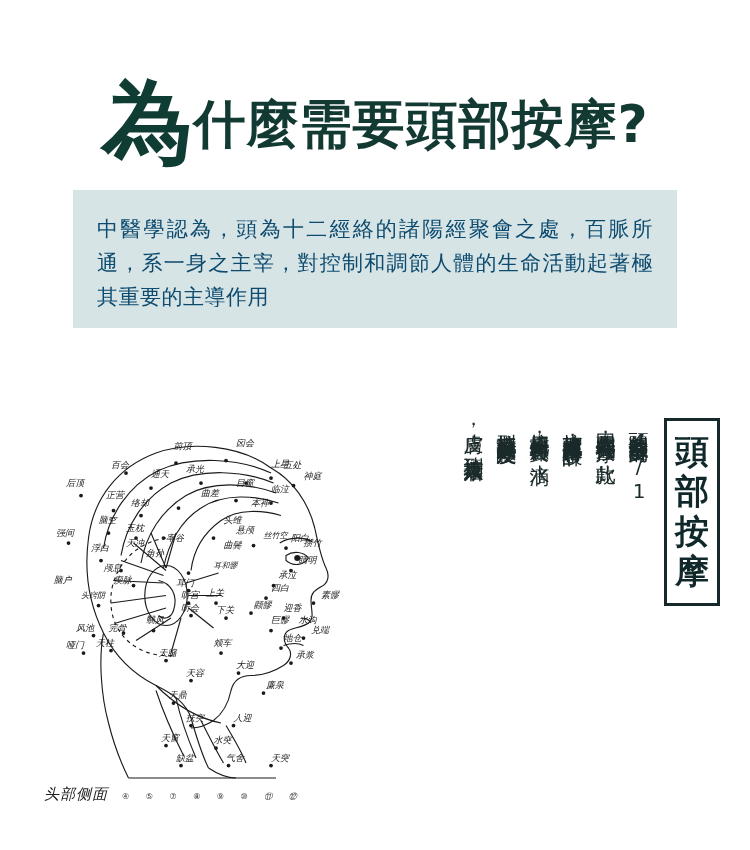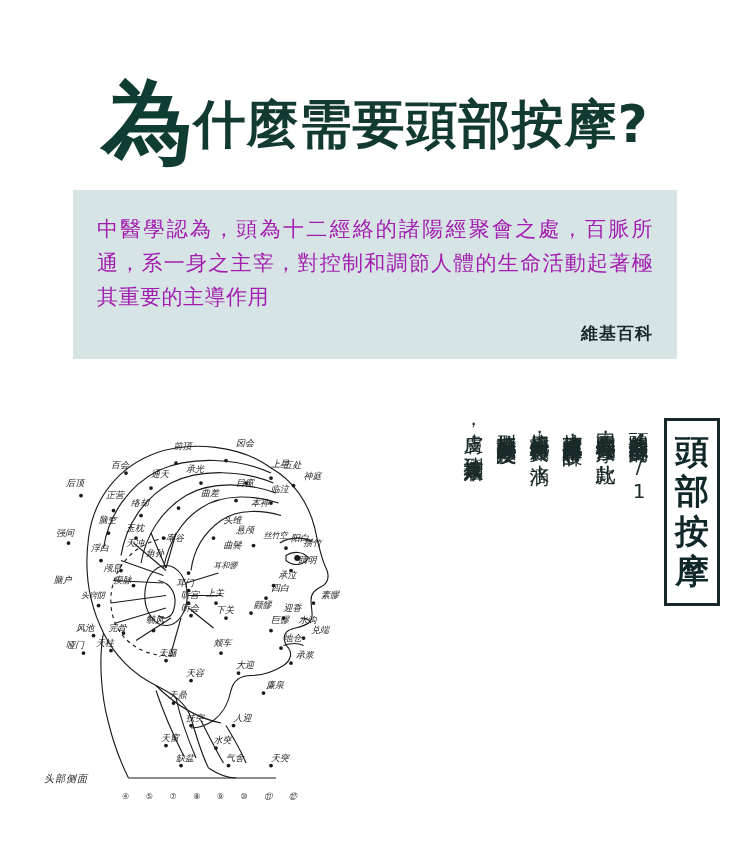--- a/index.html
+++ b/index.html
@@ -55,21 +55,21 @@
     left: 73px;
     top: 190px;
     width: 604px;
     background: #d7e4e6;
     padding: 22px 24px 14px 24px;
     box-sizing: border-box;
   }
   .quote-text {
     font-size: 21px;
     line-height: 1.62;
-    color: #a21caf;
+    color: #0c4a6e;
     letter-spacing: 0.5px;
     text-align: justify;
   }
   .quote-source {
     margin-top: 8px;
     text-align: right;
     font-size: 17px;
     font-weight: 700;
     color: #16282a;
     letter-spacing: 1px;
@@ -131,22 +131,22 @@
     left: 26px;
     top: 8px;
     width: 350px;
     height: 400px;
     font-style: italic;
   }
   .diagram svg { display:block; }
   .diagram-caption {
     position: absolute;
     left: 18px;
-    bottom: 22px;
-    font-size: 10px;
+    bottom: 4px;
+    font-size: 15px;
     color: #222;
     letter-spacing: 1px;
   }
   .dot-row {
     position: absolute;
     left: 96px;
     bottom: 6px;
     font-size: 8px;
     color: #333;
     letter-spacing: 7px;
@@ -167,21 +167,20 @@
 
 <div class="headline">
   <div class="headline-inner">
     <div class="headline-big">為</div>
     <div class="headline-rest">什麼需要頭部按摩?</div>
   </div>
 </div>
 
 <div class="quote-box">
   <div class="quote-text">中醫學認為，頭為十二經絡的諸陽經聚會之處，百脈所通，系一身之主宰，對控制和調節人體的生命活動起著極其重要的主導作用</div>
-  <div class="quote-source">維基百科</div>
 </div>
 
 <div class="lower">
 
   <div class="diagram">
     <svg width="350" height="400" viewBox="0 0 280 320" xmlns="http://www.w3.org/2000/svg">
       <g fill="none" stroke="#1a1a1a" stroke-width="0.9">
 
         <path d="M196 48 C172 30 132 26 104 36 C74 47 54 72 50 104
                  C46 134 52 160 62 180 C72 200 88 214 104 222

